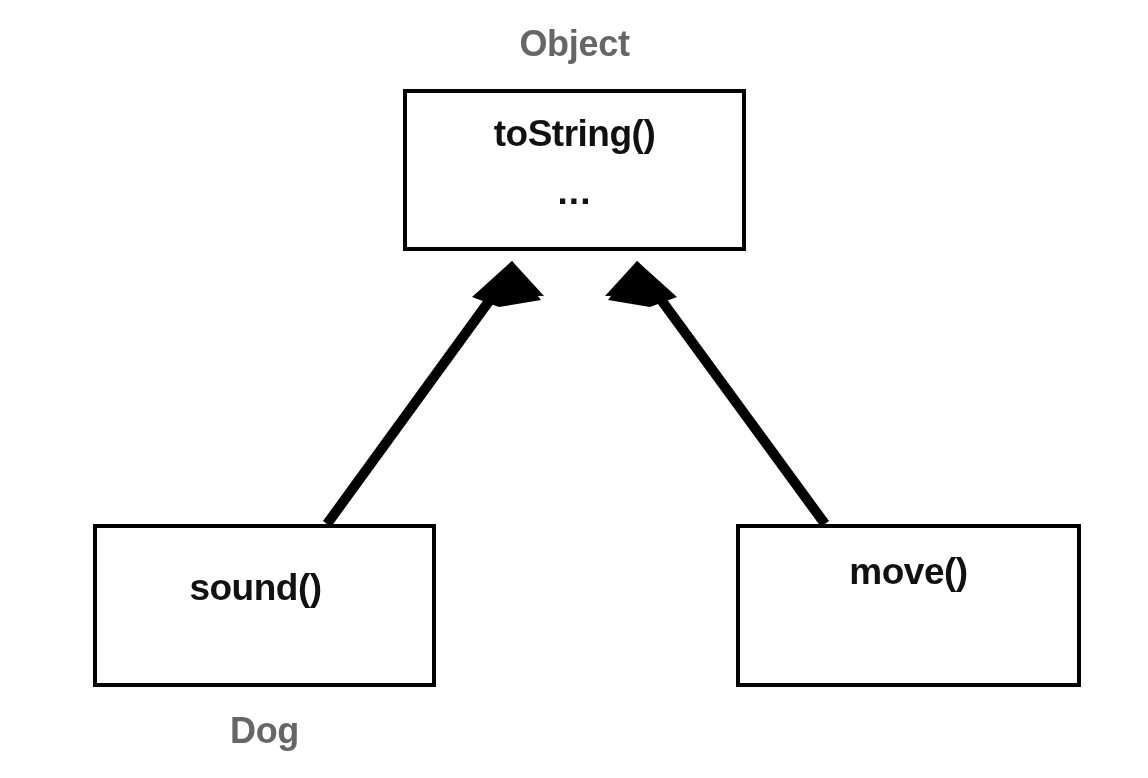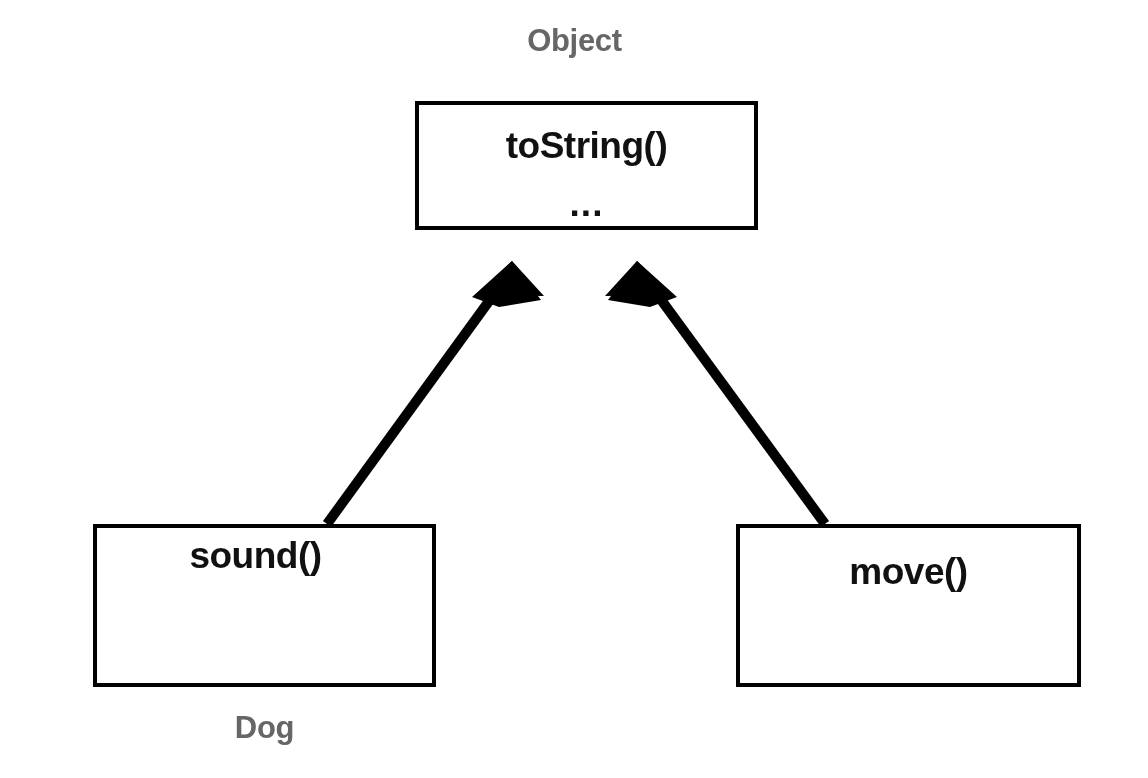--- a/index.html
+++ b/index.html
@@ -49,53 +49,52 @@
   }
   .member-secondary {
     top: 78px;
     letter-spacing: 1px;
   }
   .class-name-label {
     position: absolute;
     text-align: center;
     color: #666666;
     font-weight: bold;
-    font-size: 31px;
+    font-size: 36px;
     letter-spacing: -0.3px;
     white-space: nowrap;
   }
 
   
   #box-object {
     left: 403px;
-    top: 101px;
+    top: 89px;
     width: 343px;
-    height: 129px;
-    margin-left: 12px;
+    height: 162px;
   }
   #label-object {
     left: 403px;
     top: 23px;
     width: 343px;
   }
 
   
   #box-dog {
     left: 93px;
     top: 524px;
     width: 343px;
     height: 163px;
   }
   #label-dog {
     left: 93px;
     top: 710px;
     width: 343px;
   }
   #box-dog .member-primary {
-    top: 7px;
+    top: 39px;
     left: -18px;
   }
 
   
   #box-car {
     left: 736px;
     top: 524px;
     width: 345px;
     height: 163px;
   }

